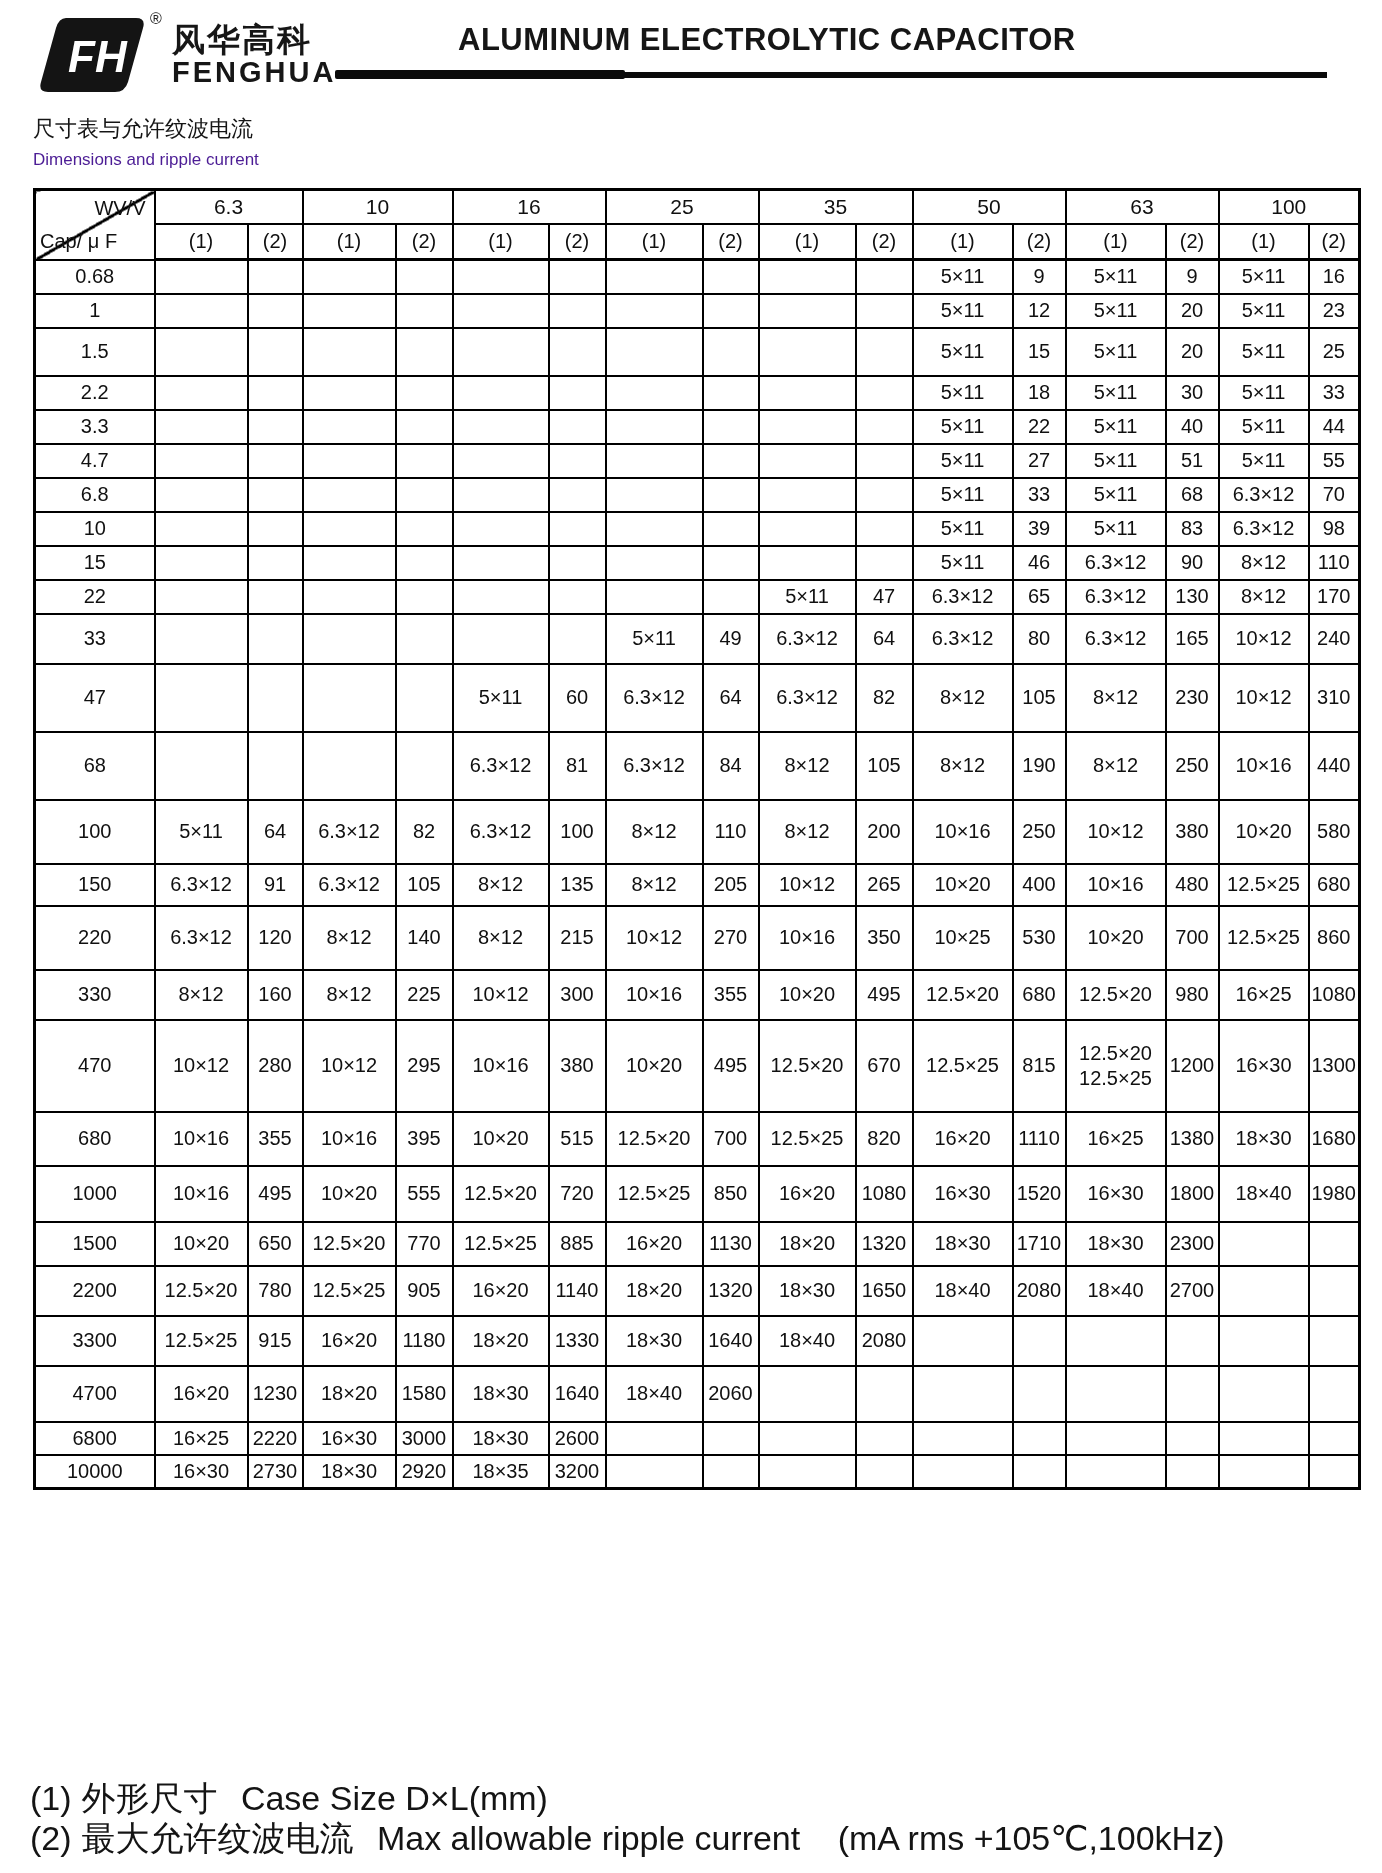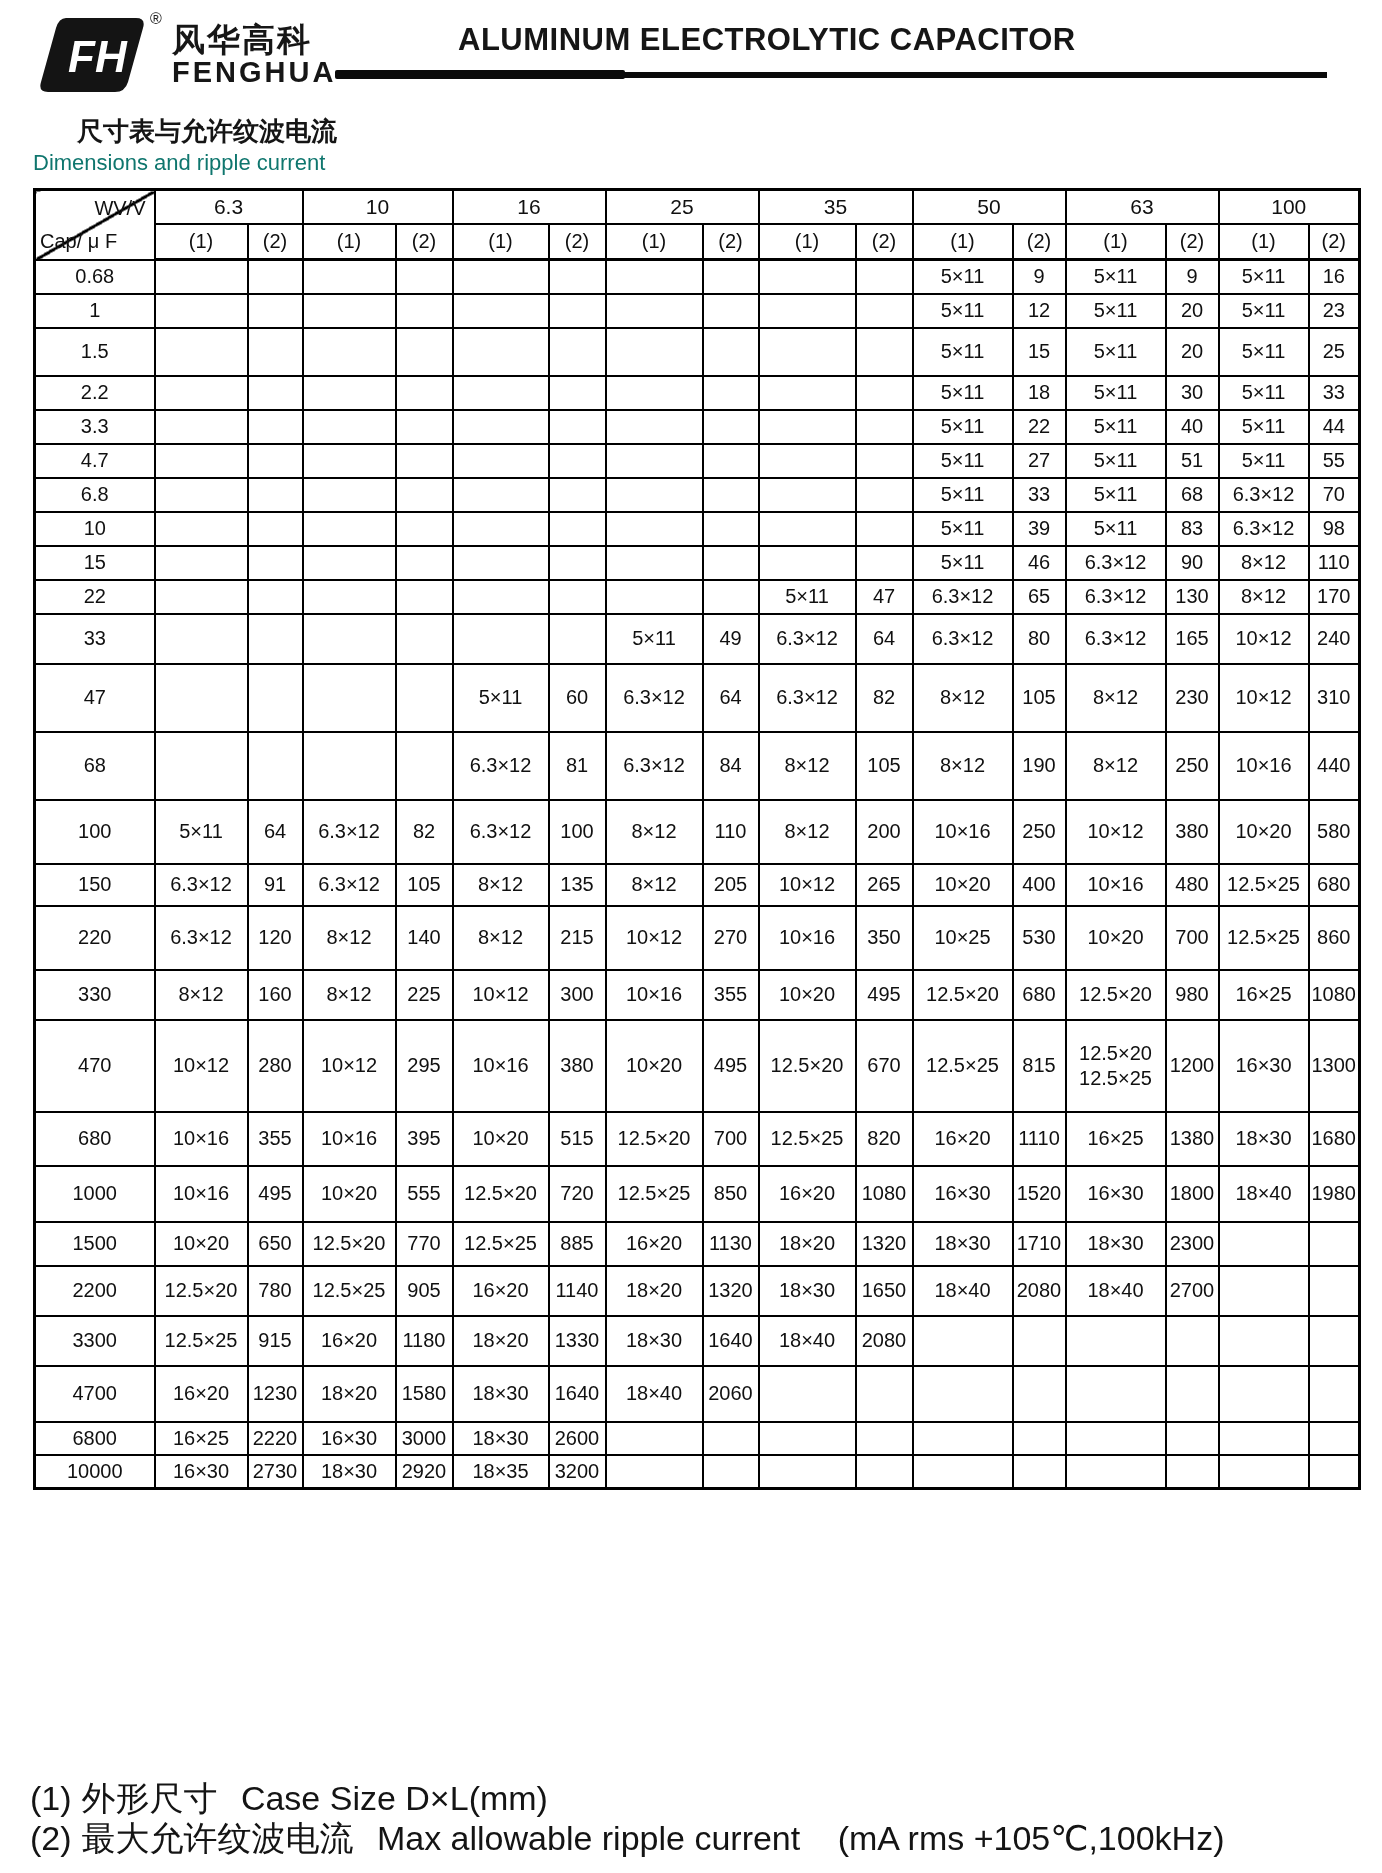--- a/index.html
+++ b/index.html
@@ -13,22 +13,22 @@
   
   .logo-mark{left:40px;top:16px;width:110px;height:78px;}
   .logo-reg{left:150px;top:10px;font-size:16px;color:#222;}
   .logo-cn{left:172px;top:18px;font-size:33px;font-weight:700;letter-spacing:2px;color:#161616;}
   .logo-en{left:172px;top:56px;font-size:29px;font-weight:600;letter-spacing:3px;color:#161616;}
   .doc-title{left:458px;top:22px;font-size:31px;font-weight:700;letter-spacing:0.5px;color:#161616;white-space:nowrap;}
   .title-rule-a{left:335px;top:70px;width:290px;height:9px;background:#0a0a0a;border-radius:2px;}
   .title-rule-b{left:615px;top:72px;width:712px;height:6px;background:#0a0a0a;}
 
   
-  .sec-cn{left:33px;top:114px;font-size:26px;font-weight:700;color:#151515;margin-left:44px;}
-  .sec-en{left:33px;top:150px;font-size:22px;font-weight:400;color:#0f766e;}
+  .sec-cn{left:33px;top:114px;font-size:22px;font-weight:400;color:#151515;}
+  .sec-en{left:33px;top:150px;font-size:17px;font-weight:400;color:#4c1d95;}
 
   
   .tbl-wrap{left:33px;top:188px;}
   table{border-collapse:collapse;table-layout:fixed;border:3px solid #000;}
   th,td{border:2px solid #000;padding:0 2px;text-align:center;vertical-align:middle;
         font-weight:400;font-size:20px;color:#101010;overflow:hidden;}
   thead tr.vrow{height:34px;}
   thead tr.srow{height:36px;}
   thead tr.srow th{border-bottom:3px solid #000;}
   th.vh{font-size:21px;}

